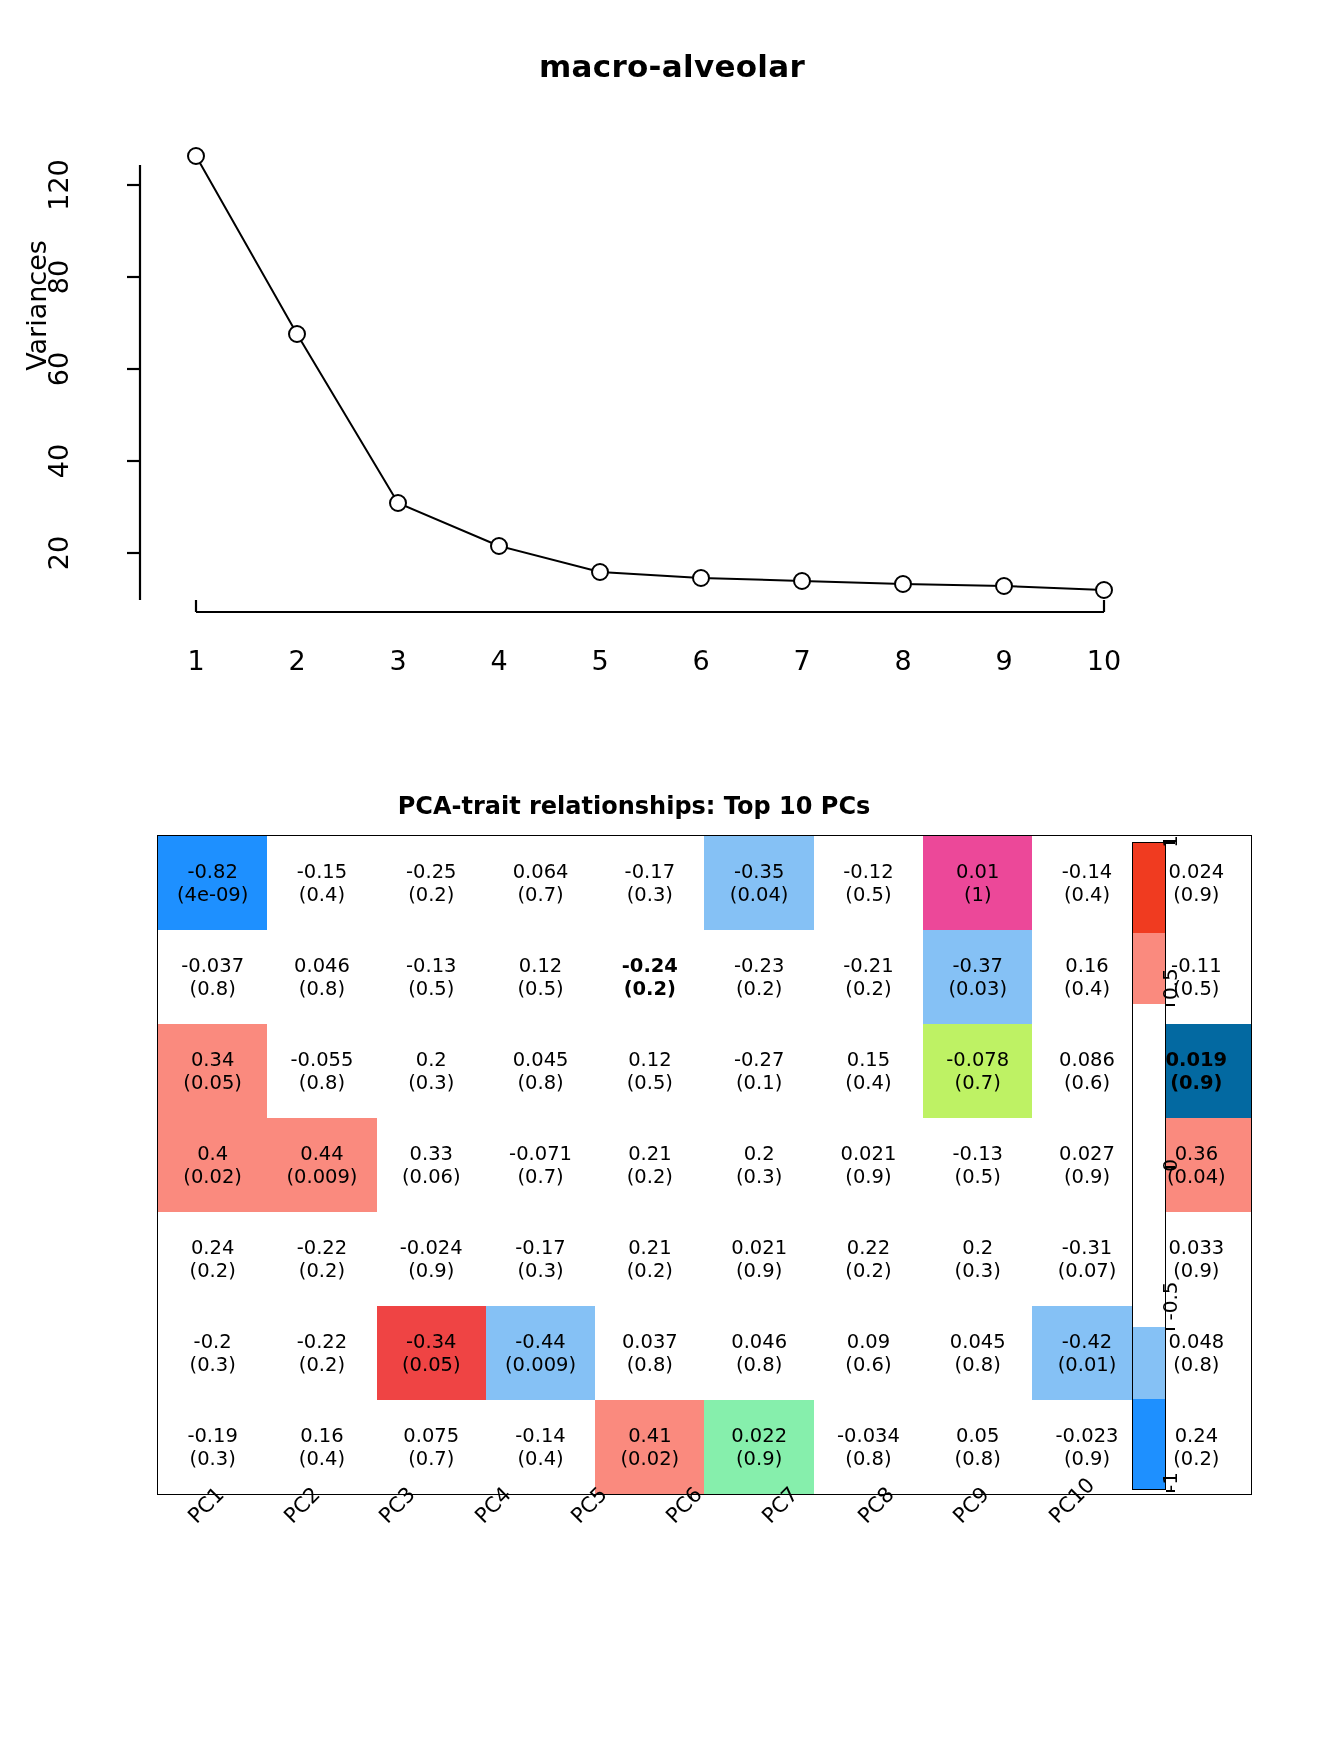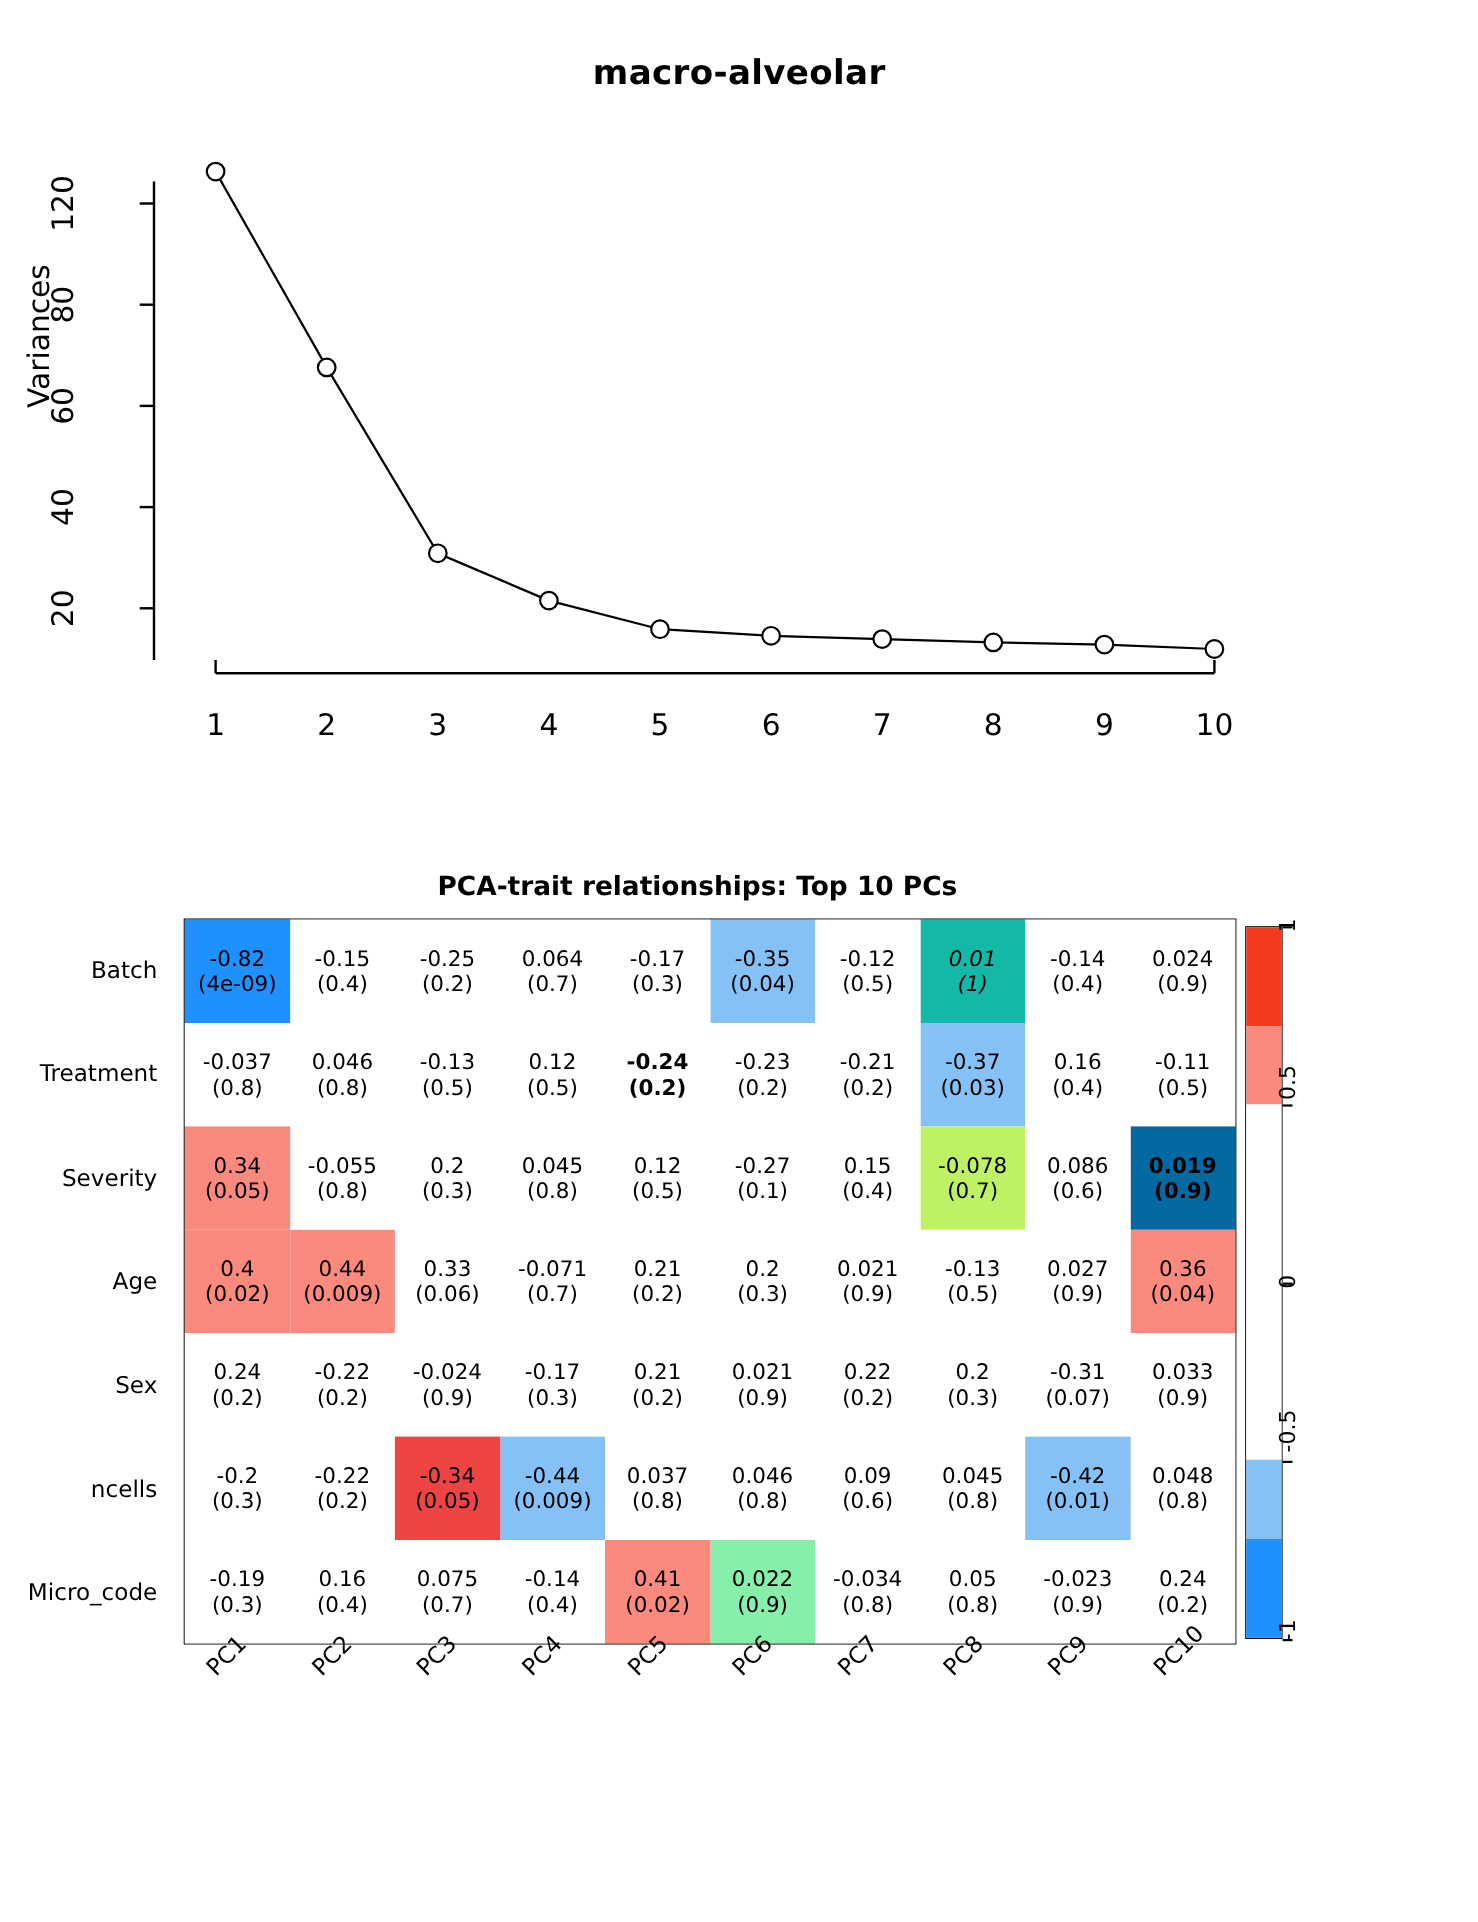--- a/index.html
+++ b/index.html
@@ -62,23 +62,23 @@
     position: absolute;
     top: 32px;
     left: 0;
     width: 1220px;
     text-align: center;
     font-size: 24px;
     font-weight: bold;
   }
   #heat-grid-wrap {
     position: absolute;
-    left: 143px;
+    left: 133px;
     top: 75px;
-    width: 957px;
+    width: 1095px;
     height: 660px;
     border: 1.5px solid #000;
     box-sizing: border-box;
   }
   table.heat {
     border-collapse: collapse;
     width: 100%;
     height: 100%;
     table-layout: fixed;
   }
@@ -200,29 +200,20 @@
   <div style="position:absolute;left:701px;top:660px;transform:translate(-50%,-50%);font-size:27px;">6</div>
   <div style="position:absolute;left:802px;top:660px;transform:translate(-50%,-50%);font-size:27px;">7</div>
   <div style="position:absolute;left:903px;top:660px;transform:translate(-50%,-50%);font-size:27px;">8</div>
   <div style="position:absolute;left:1004px;top:660px;transform:translate(-50%,-50%);font-size:27px;">9</div>
   <div style="position:absolute;left:1104px;top:660px;transform:translate(-50%,-50%);font-size:27px;">10</div>
 </div>
 
 <div id="heat-panel">
   <div id="heat-title">PCA-trait relationships: Top 10 PCs</div>
 
-  <div class="rowlabels">
-      <div class="rowlabel" style="top: 47.1429px;">Batch</div>
-      <div class="rowlabel" style="top: 141.429px;">Treatment</div>
-      <div class="rowlabel" style="top: 235.714px;">Severity</div>
-      <div class="rowlabel" style="top: 330px;">Age</div>
-      <div class="rowlabel" style="top: 424.286px;">Sex</div>
-      <div class="rowlabel" style="top: 518.571px;">ncells</div>
-      <div class="rowlabel" style="top: 612.857px;">Micro_code</div>
-    </div>
 
   <div id="heat-grid-wrap">
     <table class="heat">
       <tbody id="heat-body">
           <tr>
             <td class="cell" style="background: rgb(30, 144, 255);">
               <span class="v">-0.82</span>
               <span class="p">(4e-09)</span>
             </td>
             <td class="cell" style="background: rgb(255, 255, 255);">
@@ -242,21 +233,21 @@
               <span class="p">(0.3)</span>
             </td>
             <td class="cell" style="background: rgb(133, 193, 245);">
               <span class="v">-0.35</span>
               <span class="p">(0.04)</span>
             </td>
             <td class="cell" style="background: rgb(255, 255, 255);">
               <span class="v">-0.12</span>
               <span class="p">(0.5)</span>
             </td>
-            <td class="cell" style="background: #14b8a6; font-style: italic;">
+            <td class="cell" style="background: #ec4899;">
               <span class="v">0.01</span>
               <span class="p">(1)</span>
             </td>
             <td class="cell" style="background: rgb(255, 255, 255);">
               <span class="v">-0.14</span>
               <span class="p">(0.4)</span>
             </td>
             <td class="cell" style="background: rgb(255, 255, 255);">
               <span class="v">0.024</span>
               <span class="p">(0.9)</span>

